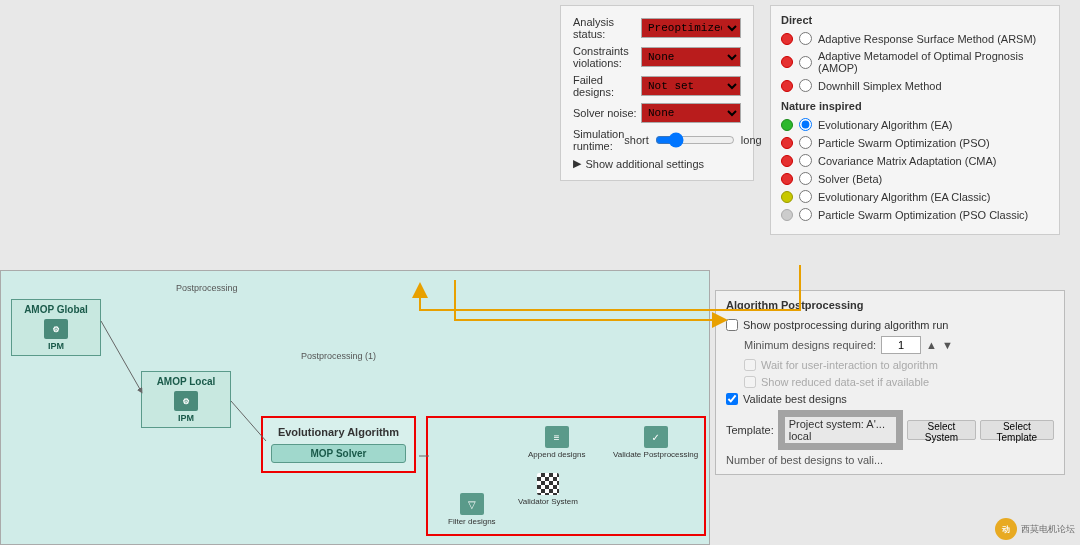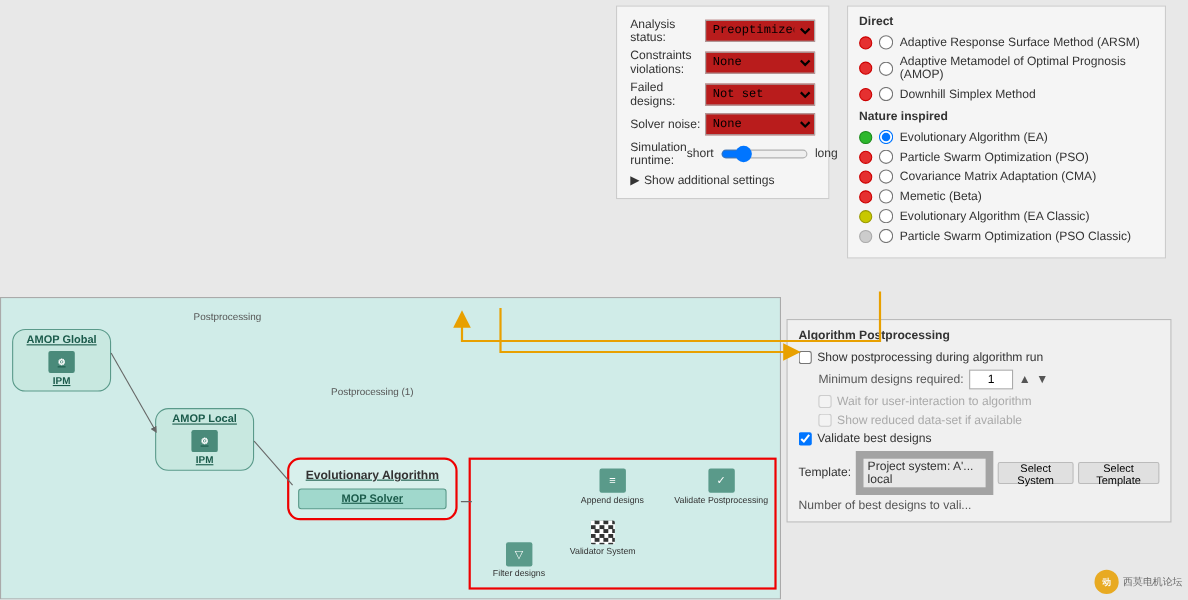--- a/index.html
+++ b/index.html
@@ -136,28 +136,27 @@
       width: 710px;
       height: 275px;
       background: #d0ece8;
       border: 1px solid #aaa;
     }
 
     .flow-node {
       position: absolute;
       background: #c8e8e0;
       border: 1px solid #5a9a8a;
-      border-radius: 12px;
+      border-radius: 0;
       padding: 4px 8px;
       font-size: 10px;
       font-weight: bold;
       color: #1a5a4a;
       text-align: center;
       cursor: pointer;
-      text-decoration: underline;
     }
 
     .node-amop-global {
       top: 28px;
       left: 10px;
       width: 90px;
     }
 
     .node-amop-local {
       top: 100px;
@@ -429,21 +428,21 @@
     <span class="algo-label">Particle Swarm Optimization (PSO)</span>
   </div>
   <div class="algo-item">
     <span class="radio-circle dot-red"></span>
     <input type="radio" name="algo" style="">
     <span class="algo-label">Covariance Matrix Adaptation (CMA)</span>
   </div>
   <div class="algo-item">
     <span class="radio-circle dot-red"></span>
     <input type="radio" name="algo" style="">
-    <span class="algo-label">Memetic (Beta)</span>
+    <span class="algo-label">Solver (Beta)</span>
   </div>
   <div class="algo-item">
     <span class="radio-circle dot-yellow"></span>
     <input type="radio" name="algo" style="">
     <span class="algo-label">Evolutionary Algorithm (EA Classic)</span>
   </div>
   <div class="algo-item">
     <span class="radio-circle dot-gray"></span>
     <input type="radio" name="algo" style="">
     <span class="algo-label">Particle Swarm Optimization (PSO Classic)</span>

